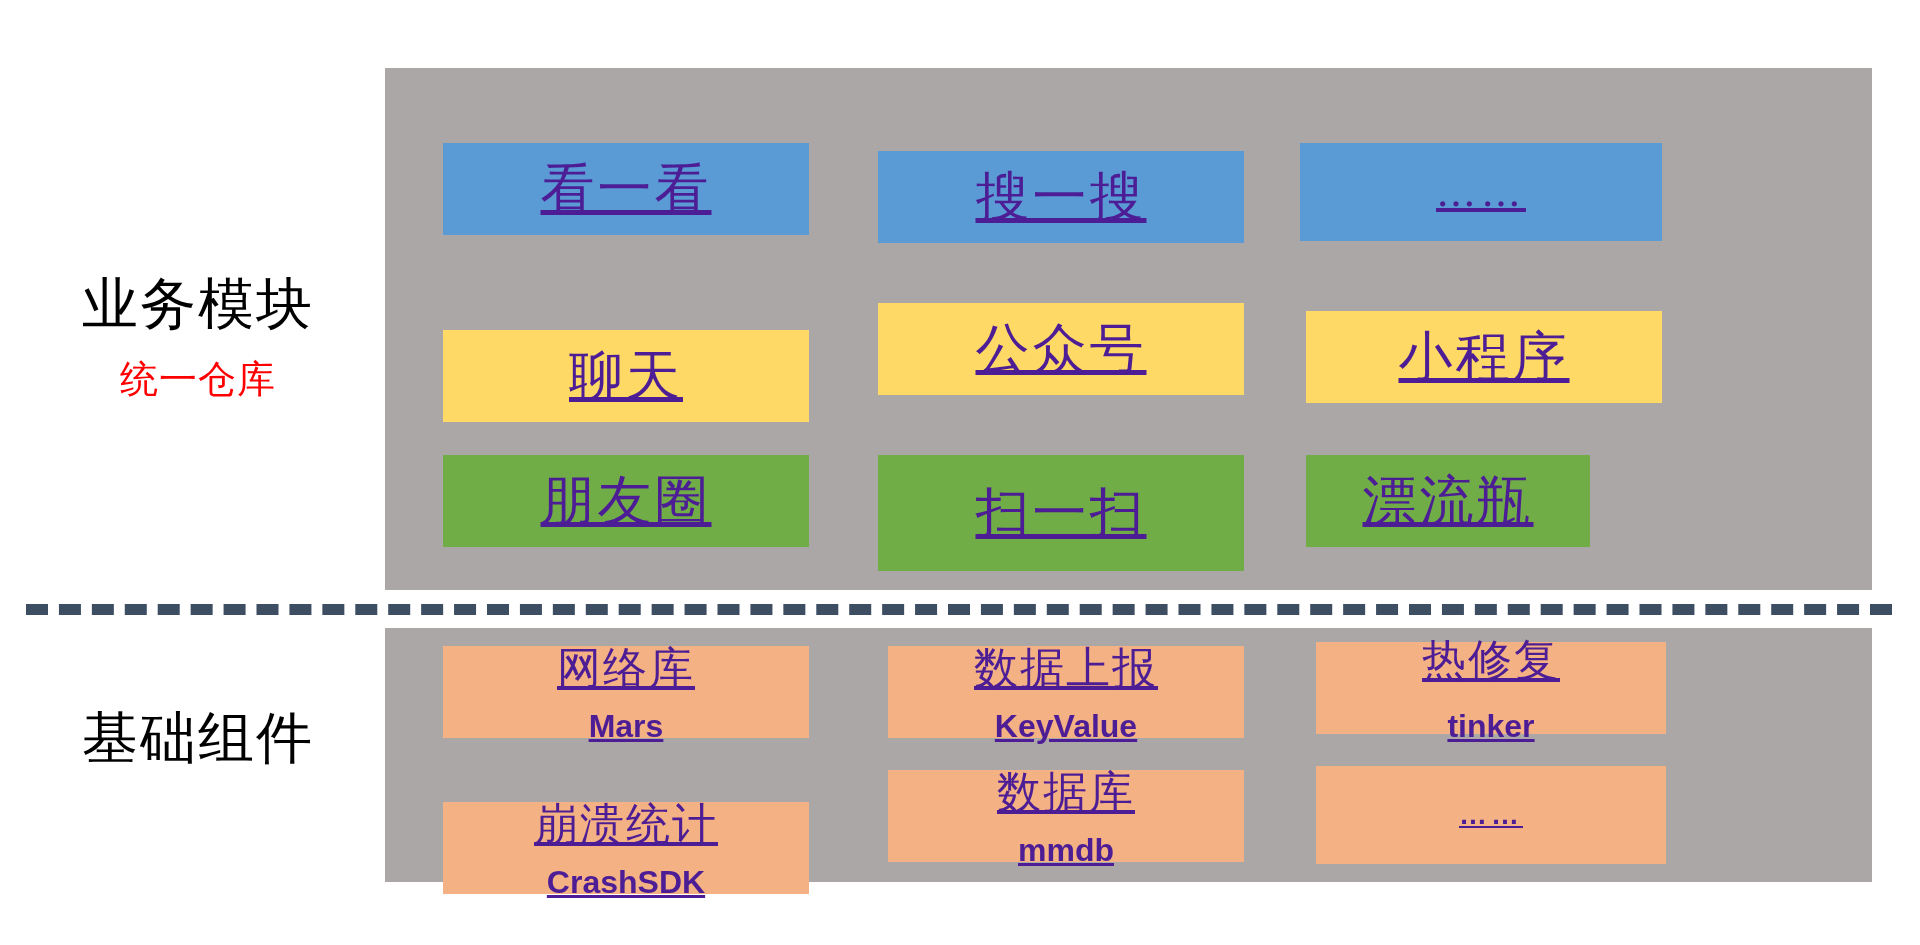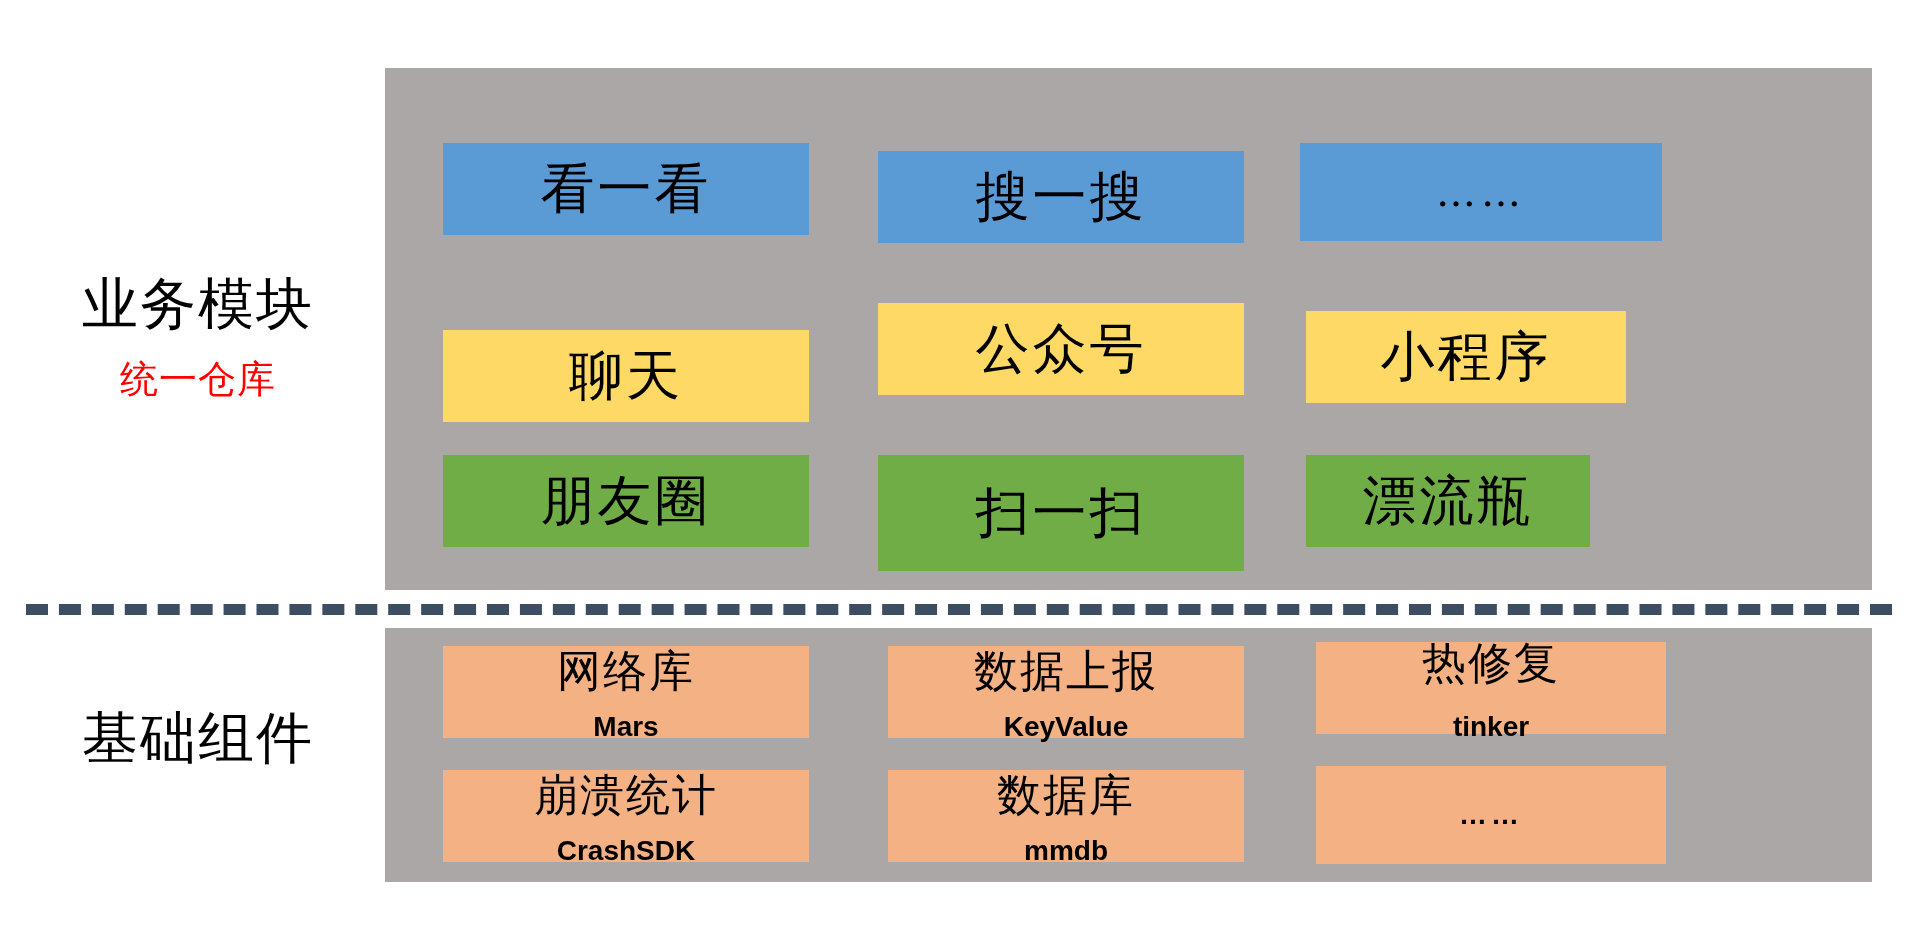--- a/index.html
+++ b/index.html
@@ -71,42 +71,43 @@
     border-top: 11px dashed #3D4E63;
   }
 
   
   .module-box {
     position: absolute;
     display: flex;
     flex-direction: column;
     align-items: center;
     justify-content: center;
-    color: #000000;
+    color: #4c1d95;
     box-sizing: border-box;
     text-align: center;
+    text-decoration: underline;
   }
   .module-box .cn {
     display: block;
     white-space: nowrap;
     font-family: "DejaVu Serif", "Liberation Serif", serif;
   }
   .module-box .en {
     display: block;
     white-space: nowrap;
     font-weight: bold;
     font-family: "Liberation Sans", "DejaVu Sans", sans-serif;
   }
 
   
   .biz .cn { font-size: 54px; letter-spacing: 3px; }
 
   
   .base .cn { font-size: 44px; letter-spacing: 2px; }
-  .base .en { font-size: 28px; letter-spacing: 0px; margin-top: 10px; }
+  .base .en { font-size: 32px; letter-spacing: 0px; margin-top: 10px; }
   .base.ellipsis-only .en { font-size: 28px; letter-spacing: 4px; margin-top: 0; }
 
   .biz.ellipsis-only .cn { font-size: 40px; letter-spacing: 5px; }
 </style>
 </head>
 <body>
 
 <div id="stage">
 
   <div class="panel" id="panel-business"></div>
@@ -132,21 +133,21 @@
   <div class="module-box biz ellipsis-only" style="left:1300px; top:143px; width:362px; height:98px; background:#5B9BD5;">
     <span class="cn">……</span>
   </div>
 
   <div class="module-box biz" style="left:443px; top:303px; width:366px; height:92px; background:#FFD966;margin-top:27px;">
     <span class="cn">聊天</span>
   </div>
   <div class="module-box biz" style="left:878px; top:303px; width:366px; height:92px; background:#FFD966;">
     <span class="cn">公众号</span>
   </div>
-  <div class="module-box biz" style="left:1306px; top:311px; width:320px; height:92px; background:#FFD966;">
+  <div class="module-box biz" style="left:1306px; top:311px; width:356px; height:92px; background:#FFD966;">
     <span class="cn">小程序</span>
   </div>
 
   <div class="module-box biz" style="left:443px; top:455px; width:366px; height:92px; background:#70AD47;">
     <span class="cn">朋友圈</span>
   </div>
   <div class="module-box biz" style="left:878px; top:455px; width:366px; height:116px; background:#70AD47;">
     <span class="cn">扫一扫</span>
   </div>
   <div class="module-box biz" style="left:1306px; top:455px; width:284px; height:92px; background:#70AD47;">
@@ -159,21 +160,21 @@
   </div>
   <div class="module-box base" style="left:888px; top:646px; width:356px; height:92px; background:#F4B183;">
     <span class="cn">数据上报</span>
     <span class="en">KeyValue</span>
   </div>
   <div class="module-box base" style="left:1316px; top:642px; width:350px; height:92px; background:#F4B183;gap:8px;">
     <span class="cn">热修复</span>
     <span class="en">tinker</span>
   </div>
 
-  <div class="module-box base" style="left:443px; top:770px; width:366px; height:92px; background:#F4B183;">
+  <div class="module-box base" style="left:443px; top:802px; width:366px; height:92px; background:#F4B183;">
     <span class="cn">崩溃统计</span>
     <span class="en">CrashSDK</span>
   </div>
   <div class="module-box base" style="left:888px; top:770px; width:356px; height:92px; background:#F4B183;">
     <span class="cn">数据库</span>
     <span class="en">mmdb</span>
   </div>
   <div class="module-box base ellipsis-only" style="left:1316px; top:766px; width:350px; height:98px; background:#F4B183;">
     <span class="en">……</span>
   </div>

